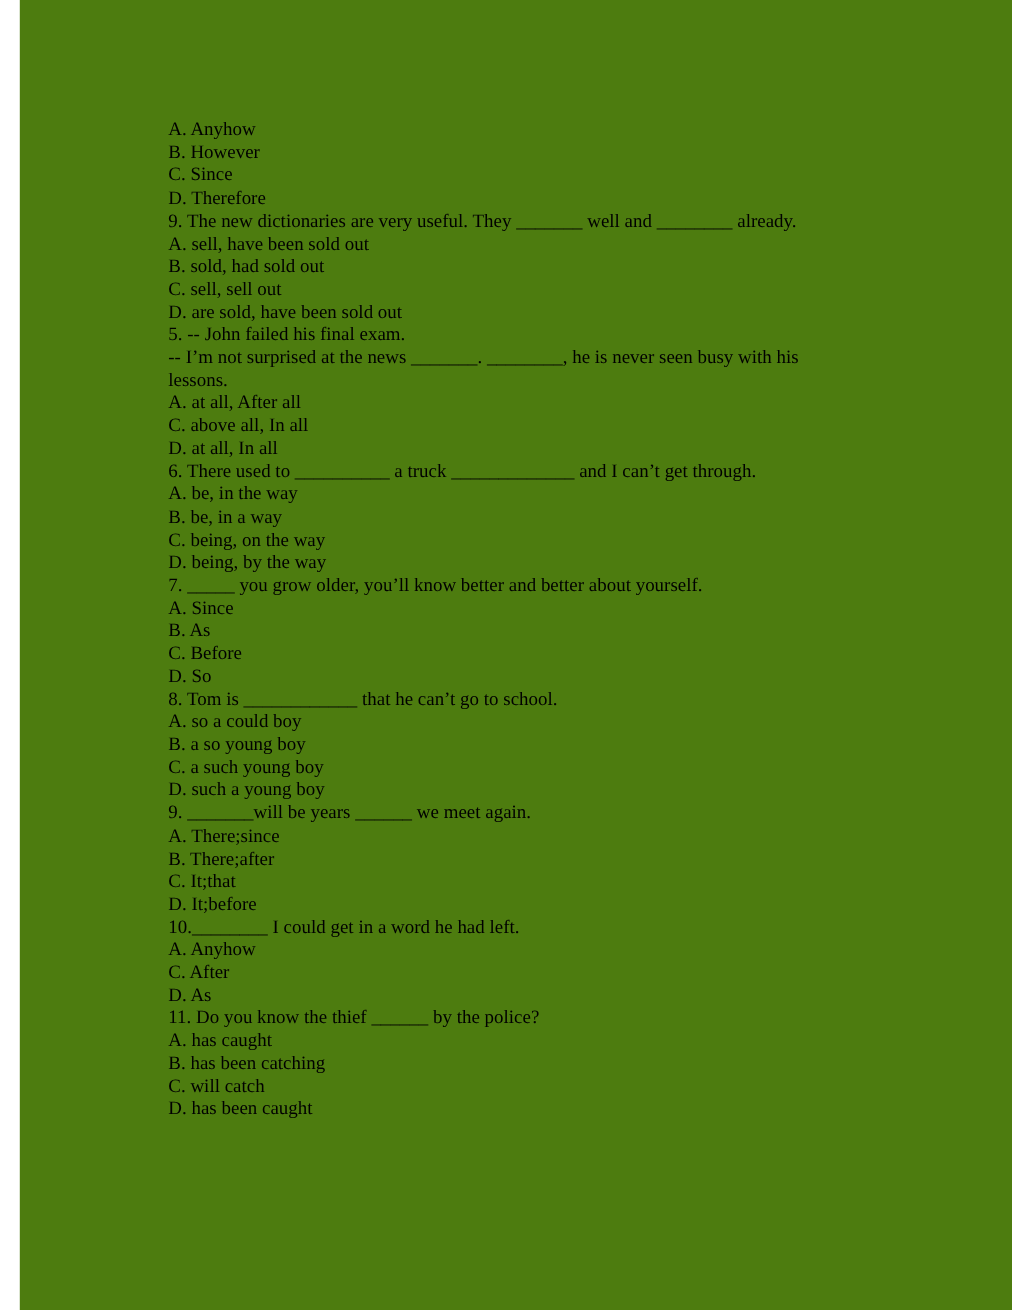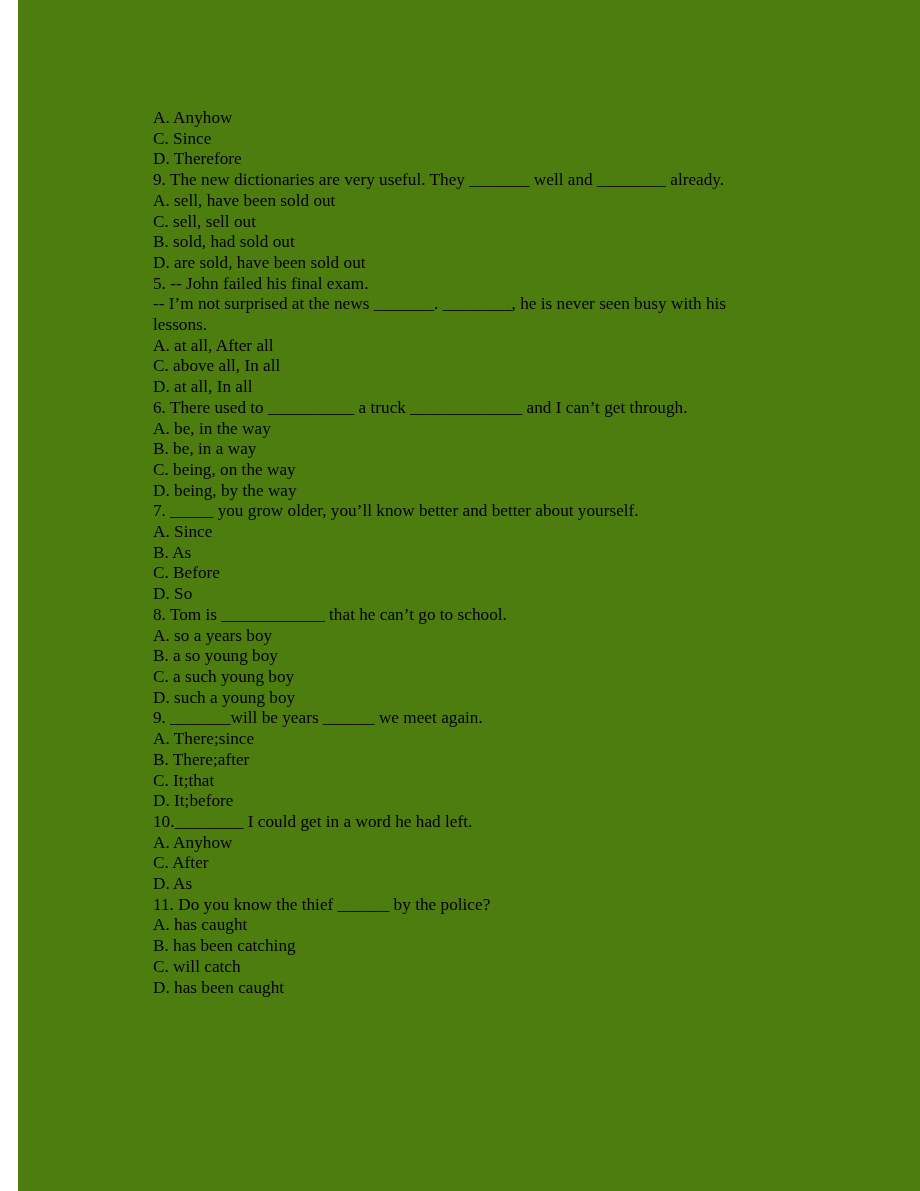--- a/index.html
+++ b/index.html
@@ -41,44 +41,45 @@
     text-align: left;
   }
 </style>
 </head>
 <body>
 
 <div class="page">
   <div class="content">
 
     <div class="line">A. Anyhow</div>
+    <div class="line">B. However</div>
     <div class="line">C. Since</div>
     <div class="line">D. Therefore</div>
     <div class="line">9. The new dictionaries are very useful. They _______ well and ________ already.</div>
     <div class="line">A. sell, have been sold out</div>
+    <div class="line">B. sold, had sold out</div>
     <div class="line">C. sell, sell out</div>
-    <div class="line">B. sold, had sold out</div>
     <div class="line">D. are sold, have been sold out</div>
     <div class="line">5. -- John failed his final exam.</div>
     <div class="line">-- I’m not surprised at the news _______. ________, he is never seen busy with his lessons.</div>
     <div class="line">A. at all, After all</div>
     <div class="line">C. above all, In all</div>
     <div class="line">D. at all, In all</div>
     <div class="line">6. There used to __________ a truck _____________ and I can’t get through.</div>
     <div class="line">A. be, in the way</div>
     <div class="line">B. be, in a way</div>
     <div class="line">C. being, on the way</div>
     <div class="line">D. being, by the way</div>
     <div class="line">7. _____ you grow older, you’ll know better and better about yourself.</div>
     <div class="line">A. Since</div>
     <div class="line">B. As</div>
     <div class="line">C. Before</div>
     <div class="line">D. So</div>
     <div class="line">8. Tom is ____________ that he can’t go to school.</div>
-    <div class="line">A. so a years boy</div>
+    <div class="line">A. so a could boy</div>
     <div class="line">B. a so young boy</div>
     <div class="line">C. a such young boy</div>
     <div class="line">D. such a young boy</div>
     <div class="line">9. _______will be years ______ we meet again.</div>
     <div class="line">A. There;since</div>
     <div class="line">B. There;after</div>
     <div class="line">C. It;that</div>
     <div class="line">D. It;before</div>
     <div class="line">10.________ I could get in a word he had left.</div>
     <div class="line">A. Anyhow</div>

